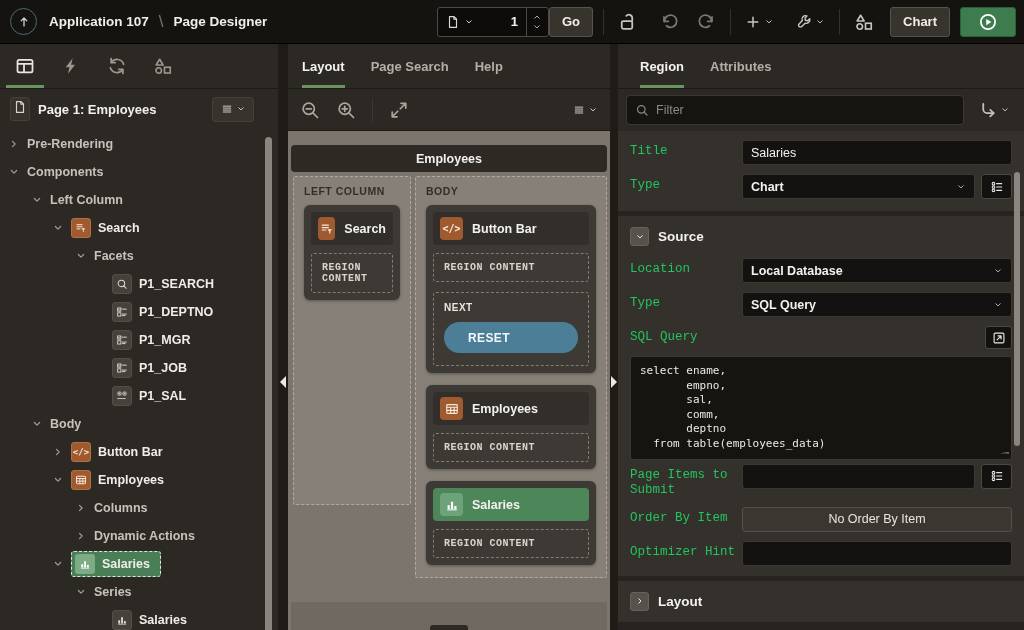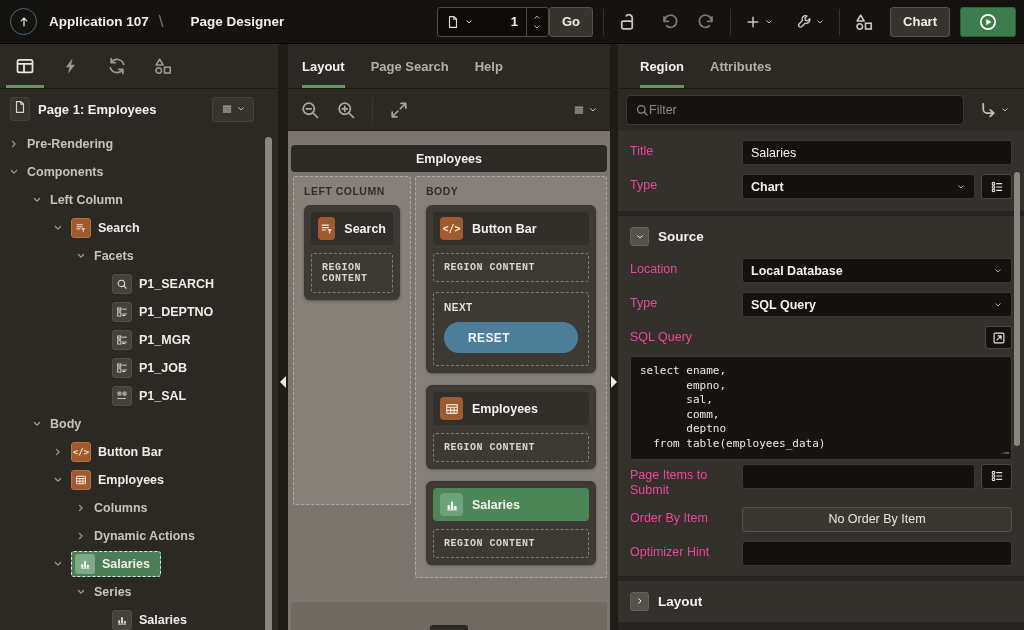--- a/index.html
+++ b/index.html
@@ -89,31 +89,31 @@
   .codeglyph { font-size:9px; font-weight:bold; font-family:"DejaVu Sans Mono", monospace; }
   .rc-box { border:1px dashed #817b73; border-radius:3px; margin-top:8px; padding:8px 10px; color:#d9d5ce; font-size:10px; font-weight:bold; letter-spacing:.5px;font-family:Liberation Mono, monospace; }
   .next-box { border:1px dashed #817b73; border-radius:3px; margin-top:10px; padding:9px 10px 12px; }
   .next-label { color:#e9e6e0; font-size:10px; font-weight:bold; letter-spacing:.5px; }
   .resetpill { margin-top:9px; height:31px; border-radius:16px; background:#4c7f97; color:#f3f7f9; font-size:12px; font-weight:bold; letter-spacing:.4px; display:flex; align-items:center; padding-left:24px; cursor:pointer; }
   .canvas-foot { position:absolute; left:3px; right:3px; bottom:0; height:28px; background:#6f6962; border-radius:2px 2px 0 0; }
   .canvas-foot .nub { position:absolute; left:50%; transform:translateX(-50%); bottom:0; width:38px; height:5px; background:#2d2a26; border-radius:3px 3px 0 0; }
 
   
   .rfilter { height:42px; display:flex; align-items:center; padding:0 10px 0 8px; background:#2c2925; gap:10px; }
-  .filterbox { flex:1; height:30px; background:#161411; border:1px solid #3c3831; border-radius:4px; display:flex; align-items:center; padding:0 8px; color:#8d8981; }
+  .filterbox { flex:1; height:30px; background:#161411; border:1px solid #3c3831; border-radius:4px; display:flex; align-items:center; padding:0 8px; gap:7px; color:#8d8981; }
   .filterbox input { flex:1; background:none; border:none; outline:none; color:#eee; font-size:12.5px; font-family:inherit; }
   .filterbox input::placeholder { color:#8d8981; opacity:1; }
   .gotobtn { background:none; border:none; color:#c5c1ba; display:flex; align-items:center; gap:2px; cursor:pointer; padding:2px 4px; }
   .rbody { position:absolute; top:87px; bottom:0; left:0; right:0; background:#262320; overflow:hidden; }
   .rsection { background:#34302b; padding:9px 12px 3px; margin-bottom:5px; }
   .rsec-head { display:flex; align-items:center; gap:9px; margin:2px 0 12px; }
   .rsec-btn { width:19px; height:19px; background:#57524b; border:1px solid #676259; border-radius:3px; color:#f0ede8; display:flex; align-items:center; justify-content:center; cursor:pointer; }
   .rsec-title { color:#f4f2ee; font-size:13.5px; font-weight:bold; }
   .frow { display:flex; margin-bottom:9px; align-items:flex-start; }
-  .flabel { width:112px; flex:0 0 auto; color:#ec4899; font-size:12.5px; padding-top:4px; line-height:15px; }
+  .flabel { width:112px; flex:0 0 auto; color:#22c55e; font-size:12.5px; padding-top:4px; line-height:15px;font-family:Liberation Mono, monospace; }
   .fctl { flex:1; display:flex; align-items:center; gap:6px; min-width:0; }
   .tinput { flex:1; height:25px; background:#141210; border:1px solid #3c3831; border-radius:3px; color:#f3f1ed; font-size:12.5px; font-family:inherit; padding:0 8px; min-width:0; outline:none; }
   .fselect { flex:1; height:25px; background:#141210; border:1px solid #3c3831; border-radius:3px; color:#f3f1ed; font-size:12.5px; font-weight:bold; display:flex; align-items:center; padding:0 8px; cursor:pointer; min-width:0; }
   .fselect .chev { margin-left:auto; color:#b5b1aa; }
   .sqbtn { width:31px; height:25px; background:#141210; border:1px solid #4c4740; border-radius:3px; color:#e9e6e1; display:flex; align-items:center; justify-content:center; cursor:pointer; flex:0 0 auto; }
   .sql-row { display:flex; align-items:center; justify-content:space-between; margin:2px 0 7px; }
   .codebox { position:relative; background:#161411; border:1px solid #3c3831; border-radius:3px; padding:7px 9px; font-family:"DejaVu Sans Mono", monospace; font-size:11px; line-height:14.6px; color:#ece9e4; white-space:pre; margin-bottom:10px; min-height:101px; }
   .resizer { position:absolute; right:2px; bottom:2px; width:9px; height:9px; border-right:2px solid #6e6a63; border-bottom:2px solid #6e6a63; transform:rotate(0deg); clip-path:polygon(100% 0,100% 100%,0 100%); cursor:nwse-resize; }
   .obtn { flex:1; height:25px; background:#3a3630; border:1px solid #55504a; border-radius:3px; color:#e9e5df; font-size:12.5px; font-family:inherit; display:flex; align-items:center; justify-content:center; cursor:pointer; }
   .right-scroll { right:4px; top:128px; height:274px; width:6px; }
@@ -240,21 +240,21 @@
 </svg>
 
 <header>
   <button class="hcircle">
       <svg class="i i14">
         <use href="#i-up"></use>
       </svg>
     </button>
   <span class="crumb">Application 107</span>
   <span class="crumb crumb-sep">\</span>
-  <span class="crumb" style="margin-left:17px">Page Designer</span>
+  <span class="crumb" style="margin-left:0">Page Designer</span>
 
   <div class="hgap"></div>
   <div class="pagegrp">
     <div class="pagesel">
       <svg class="i i14">
           <use href="#i-doc"></use>
         </svg>
       <svg class="i i10">
           <use href="#i-chev-d"></use>
         </svg>

